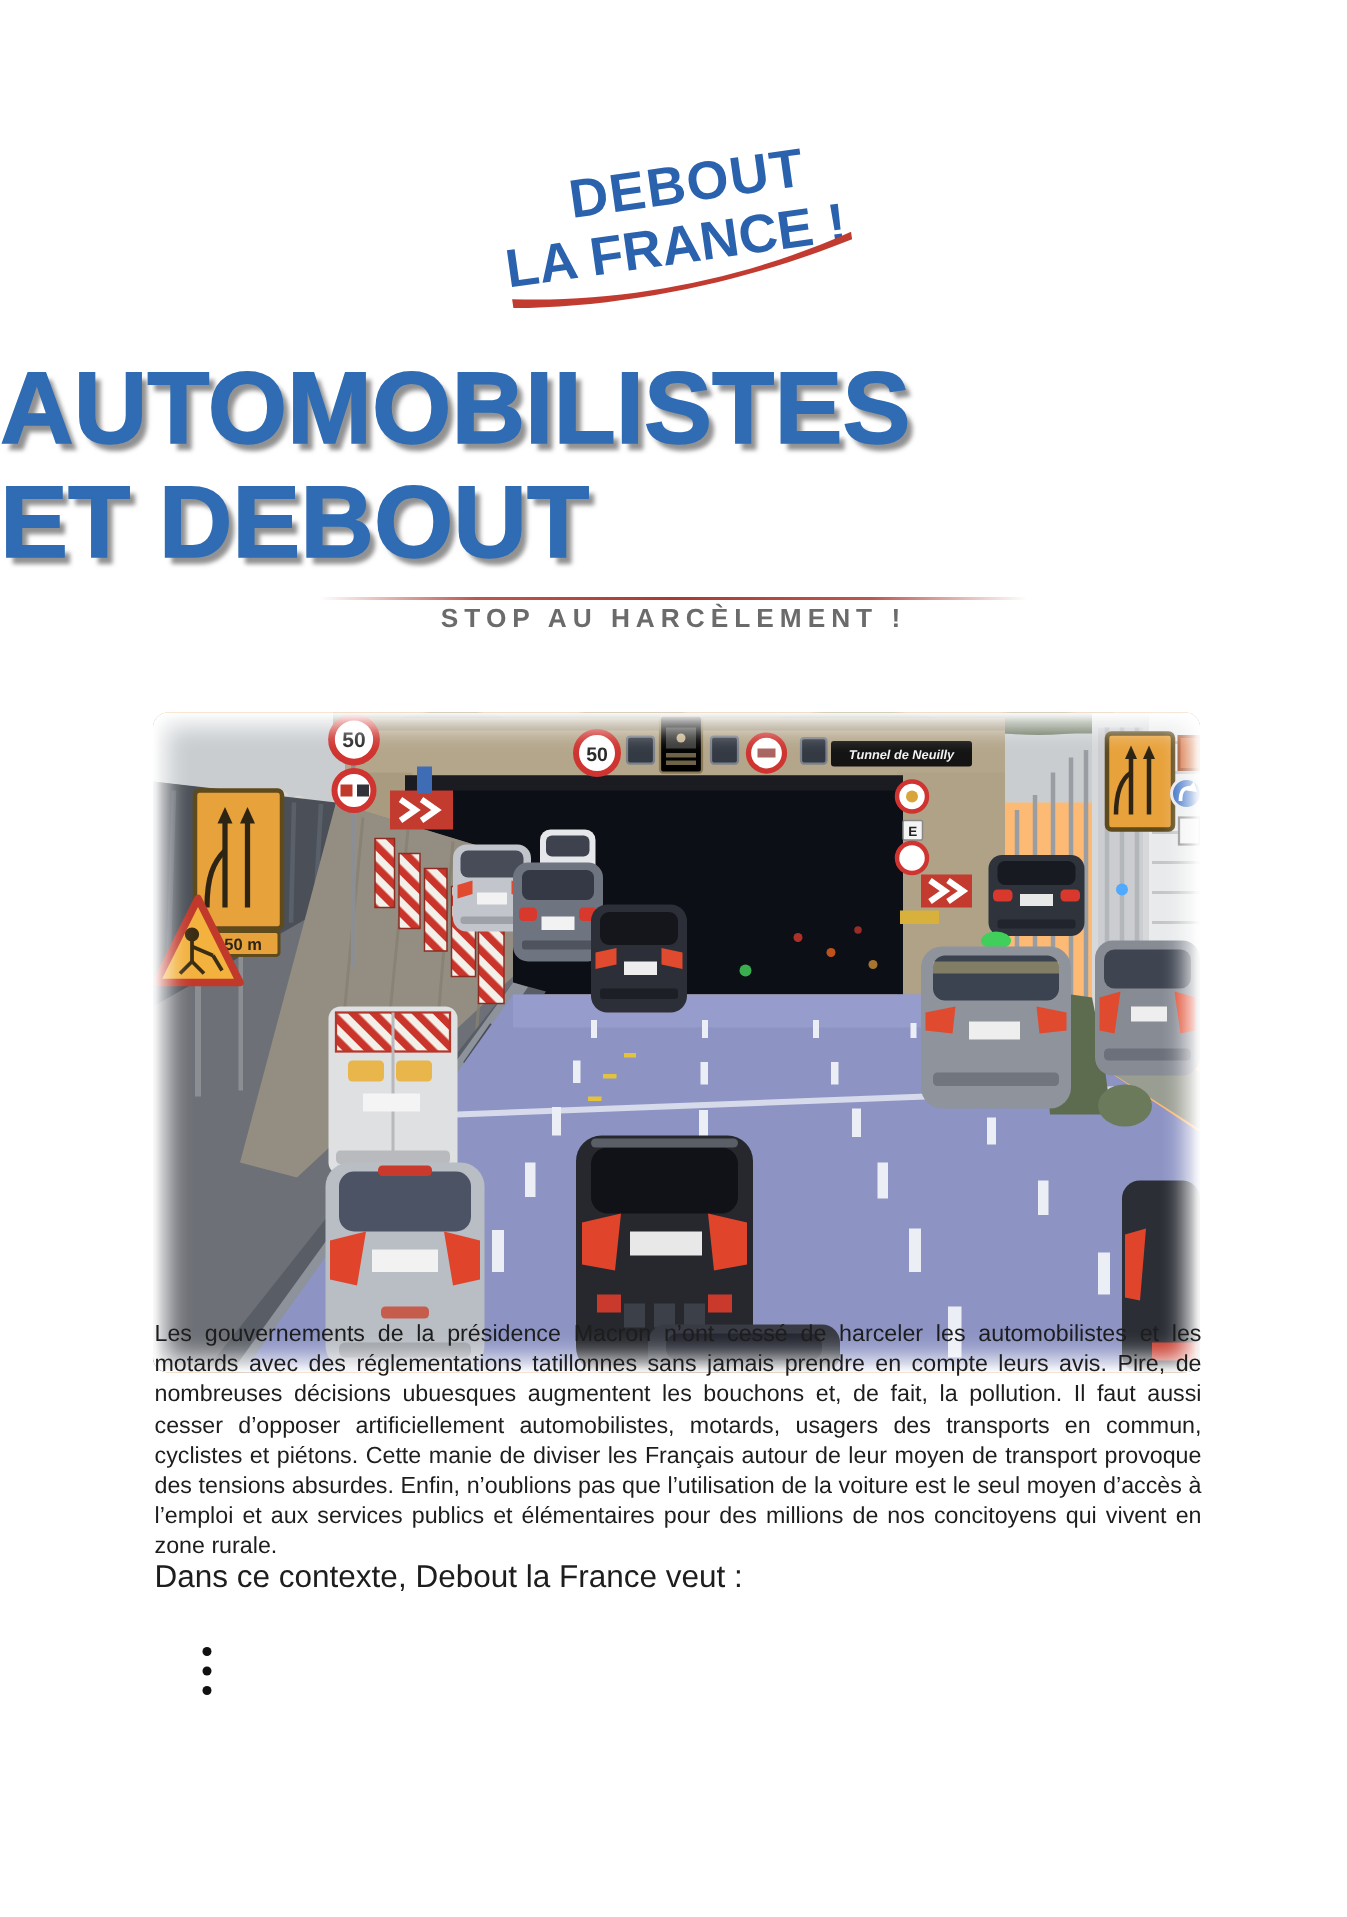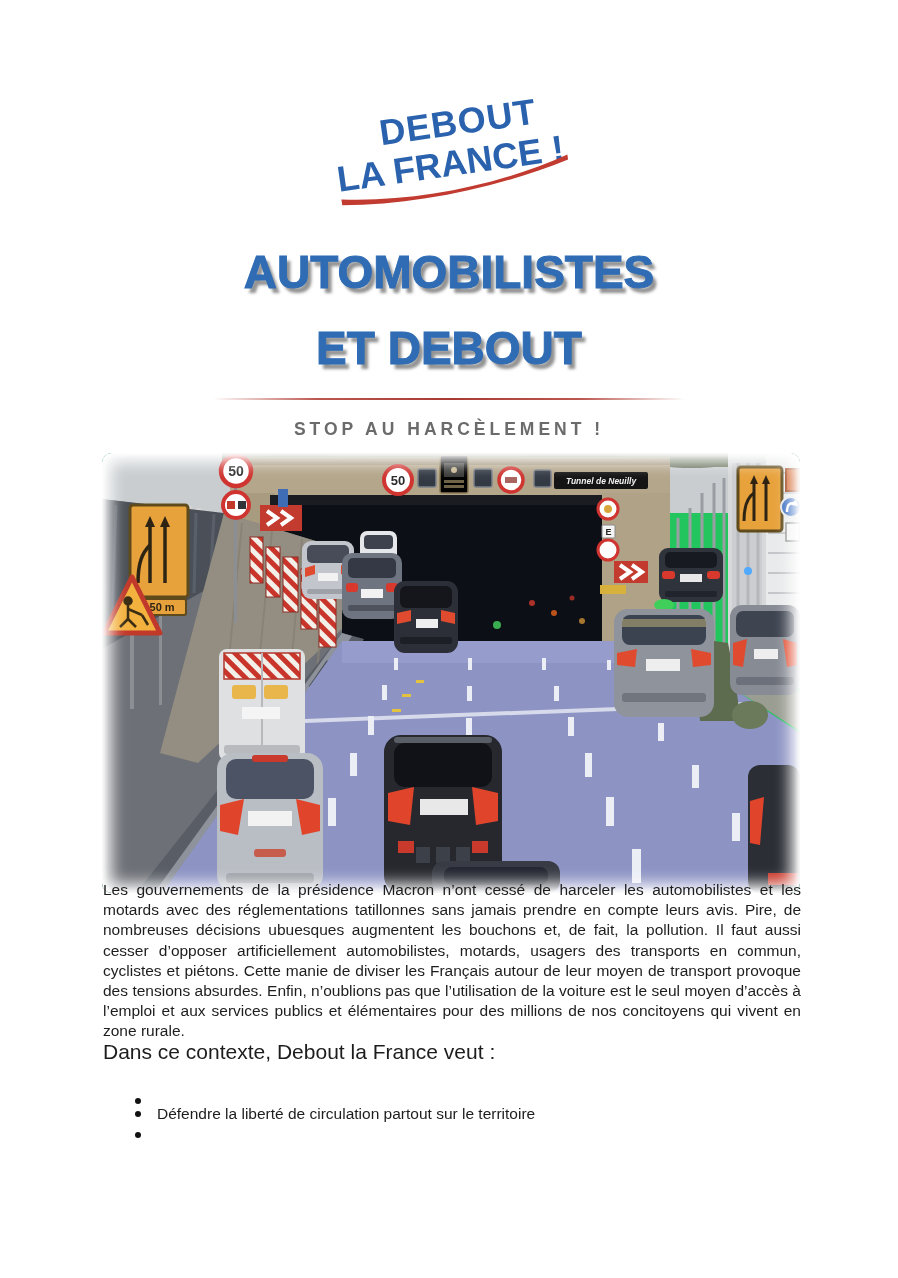--- a/index.html
+++ b/index.html
@@ -5,40 +5,40 @@
   html,body{margin:0;padding:0;background:#ffffff;}
   .page{
     position:relative;width:898px;height:1278px;margin:0 auto;background:#ffffff;
     font-family:"Liberation Sans", sans-serif;overflow:hidden;
   }
   
   .logo{position:absolute;top:88px;left:50%;transform:translateX(-50%);width:270px;height:130px;}
   .logo svg{display:block;}
   
   .title{
-    position:absolute;top:234px;left:0;width:100%;text-align:center;
-    color:#2f6cb4;font-weight:800;font-size:46px;line-height:76px;letter-spacing:0px;
+    position:absolute;top:234px;left:0;width:100%;
+    color:#2f6cb4;font-weight:800;font-size:68px;line-height:76px;letter-spacing:0px;
     text-shadow:4px 5px 3px rgba(110,110,110,.75);
     -webkit-text-stroke:1px #2f6cb4;
   }
   
   .rule{
     position:absolute;top:398px;left:50%;transform:translateX(-50%);
     width:472px;height:2px;
     background:linear-gradient(90deg, rgba(205,120,90,0) 0%, rgba(176,58,48,.85) 22%, #a93a32 50%, rgba(176,58,48,.85) 78%, rgba(205,120,90,0) 100%);
   }
   
   .subtitle{
-    position:absolute;top:419px;left:0;width:100%;text-align:center;
+    position:absolute;top:402px;left:0;width:100%;text-align:center;
     color:#6b6b6b;font-weight:700;font-size:17.5px;letter-spacing:4px;
   }
   
   .photo{
-    position:absolute;top:453px;left:102px;width:698px;height:440px;
-    border-radius:10px;overflow:hidden;background:#22c55e;
+    position:absolute;top:475px;left:102px;width:698px;height:440px;
+    border-radius:10px;overflow:hidden;background:#fdba74;
   }
   .photo svg{display:block;}
   .photo .fade{
     content:"";position:absolute;inset:0;border-radius:10px;pointer-events:none;
     box-shadow:inset 0 0 16px 9px #ffffff, inset 0 0 4px 2px rgba(255,255,255,.85);
   }
   
   .bodytext{
     position:absolute;top:880px;left:103px;width:698px;
     color:#1d1d1d;font-size:15.5px;line-height:20.2px;text-align:justify;
@@ -451,20 +451,19 @@
     <div>Les gouvernements de la présidence Macron n’ont cessé de harceler les automobilistes et les motards avec des réglementations tatillonnes sans jamais prendre en compte leurs avis. Pire, de nombreuses décisions ubuesques augmentent les bouchons et, de fait, la pollution. Il faut aussi cesser d’opposer artificiellement automobilistes, motards, usagers des transports en commun, cyclistes et piétons. Cette manie de diviser les Français autour de leur moyen de transport provoque des tensions absurdes. Enfin, n’oublions pas que l’utilisation de la voiture est le seul moyen d’accès à l’emploi et aux services publics et élémentaires pour des millions de nos concitoyens qui vivent en zone rurale.</div>
     <div class="contextline">Dans ce contexte, Debout la France veut :</div>
   </div>
 
   <div class="bullets">
     <div class="bullet-item">
       <span class="bullet-dot"></span>
     </div>
     <div class="bullet-item">
       <span class="bullet-dot"></span>
-      <span>Défendre la liberté de circulation partout sur le territoire</span>
     </div>
     <div class="bullet-item">
       <span class="bullet-dot"></span>
     </div>
   </div>
 
 </div>
 
 </body></html>

